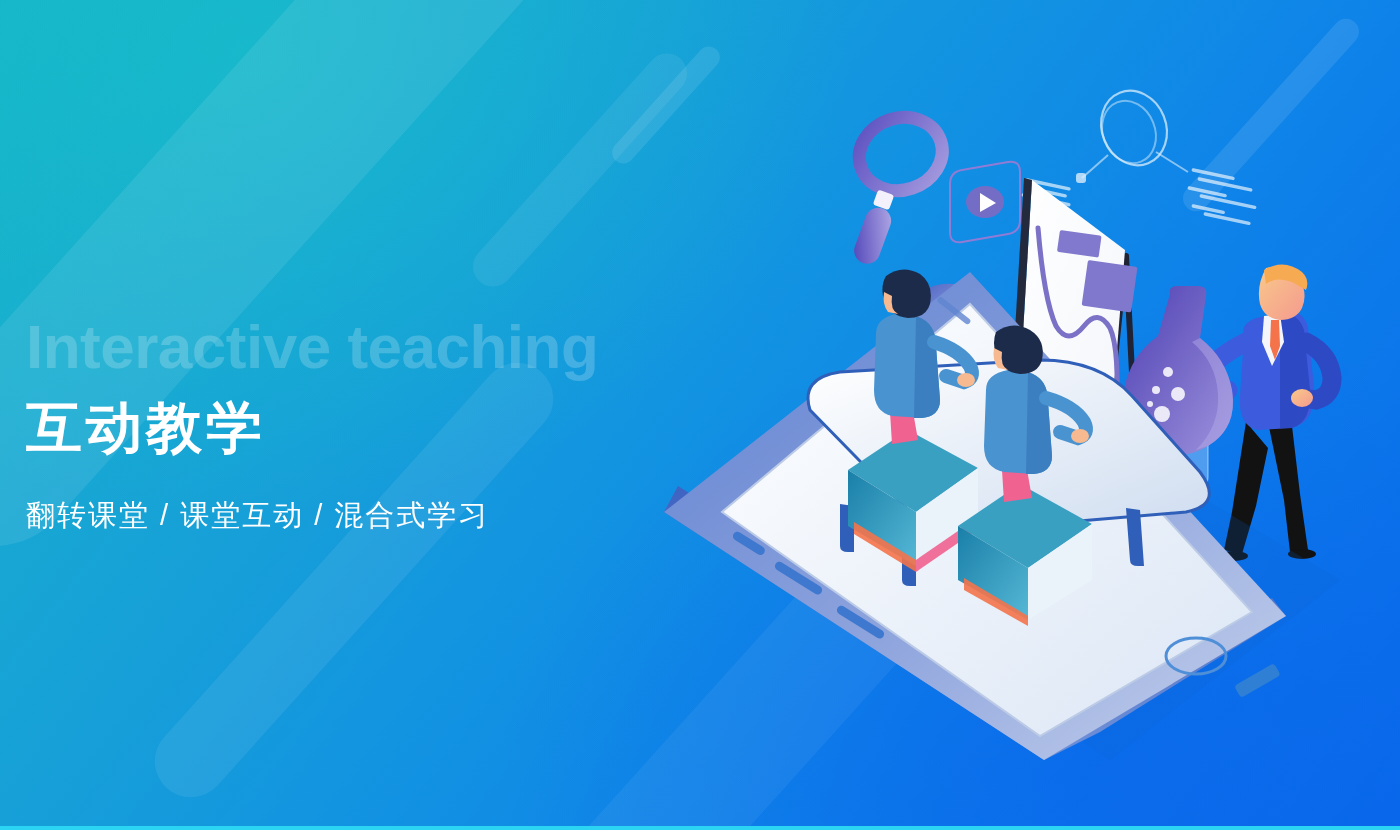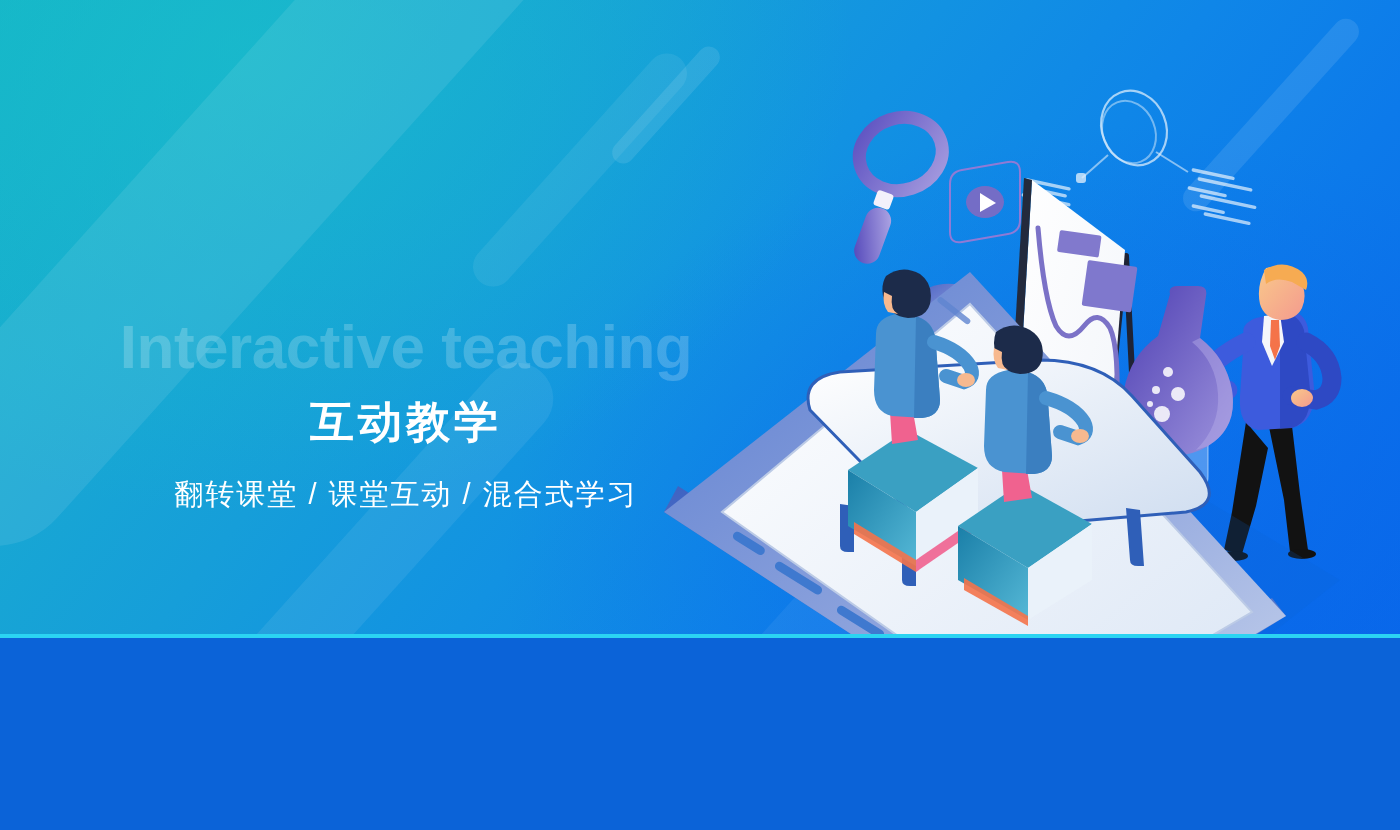--- a/index.html
+++ b/index.html
@@ -1,29 +1,28 @@
 <!DOCTYPE html>
 <html><head>
 <meta charset="utf-8">
 <style>
   html,body{margin:0;padding:0;background:#0b63d8;}
   *{box-sizing:border-box;}
   #banner{
-    position:relative;width:1400px;height:638px;overflow:hidden;
+    position:relative;width:1400px;height:830px;overflow:hidden;
     font-family:"Liberation Sans","DejaVu Sans",sans-serif;
     background:linear-gradient(128deg,
       #15b3c9 0%,
       #18a9d2 18%,
       #169ed9 34%,
       #1292e2 50%,
       #0f86e8 64%,
       #0c7aea 78%,
       #0a70ea 90%,
       #0869ea 100%);
-    text-align:center;
   }
   
   #banner .tint-teal{
     position:absolute;left:-60px;top:-180px;width:1000px;height:760px;
     background:radial-gradient(ellipse at 30% 30%, rgba(25,195,200,.55) 0%, rgba(25,195,200,0) 62%);
     pointer-events:none;
   }
   #banner .tint-deep{
     position:absolute;right:-140px;bottom:-260px;width:1100px;height:820px;
     background:radial-gradient(ellipse at 60% 60%, rgba(10,98,235,.55) 0%, rgba(10,98,235,0) 64%);
@@ -40,21 +39,21 @@
   .s5{width:120px;height:600px;left:660px;top:470px;transform:rotate(42deg);opacity:.055;}
   .s6{width:22px;height:150px;left:655px;top:30px;transform:rotate(42deg);opacity:.10;}
 
   
   .copy{position:absolute;left:26px;top:316px;width:760px;}
   .ghost{
     font-size:62px;font-weight:bold;line-height:1;letter-spacing:-.5px;
     color:rgba(255,255,255,.20);white-space:nowrap;user-select:none;
   }
   .headline{
-    margin-top:20px;font-size:44px;font-weight:bold;color:#ffffff;
+    margin-top:20px;font-size:56px;font-weight:bold;color:#ffffff;
     letter-spacing:4px;line-height:1.08;white-space:nowrap;
   }
   .subline{
     margin-top:10px;font-size:29px;color:#ffffff;letter-spacing:2px;
     white-space:nowrap;font-weight:normal;
   }
 
   
   .art{position:absolute;left:640px;top:60px;width:740px;height:730px;}
   .art svg{display:block;width:100%;height:100%;overflow:visible;}

